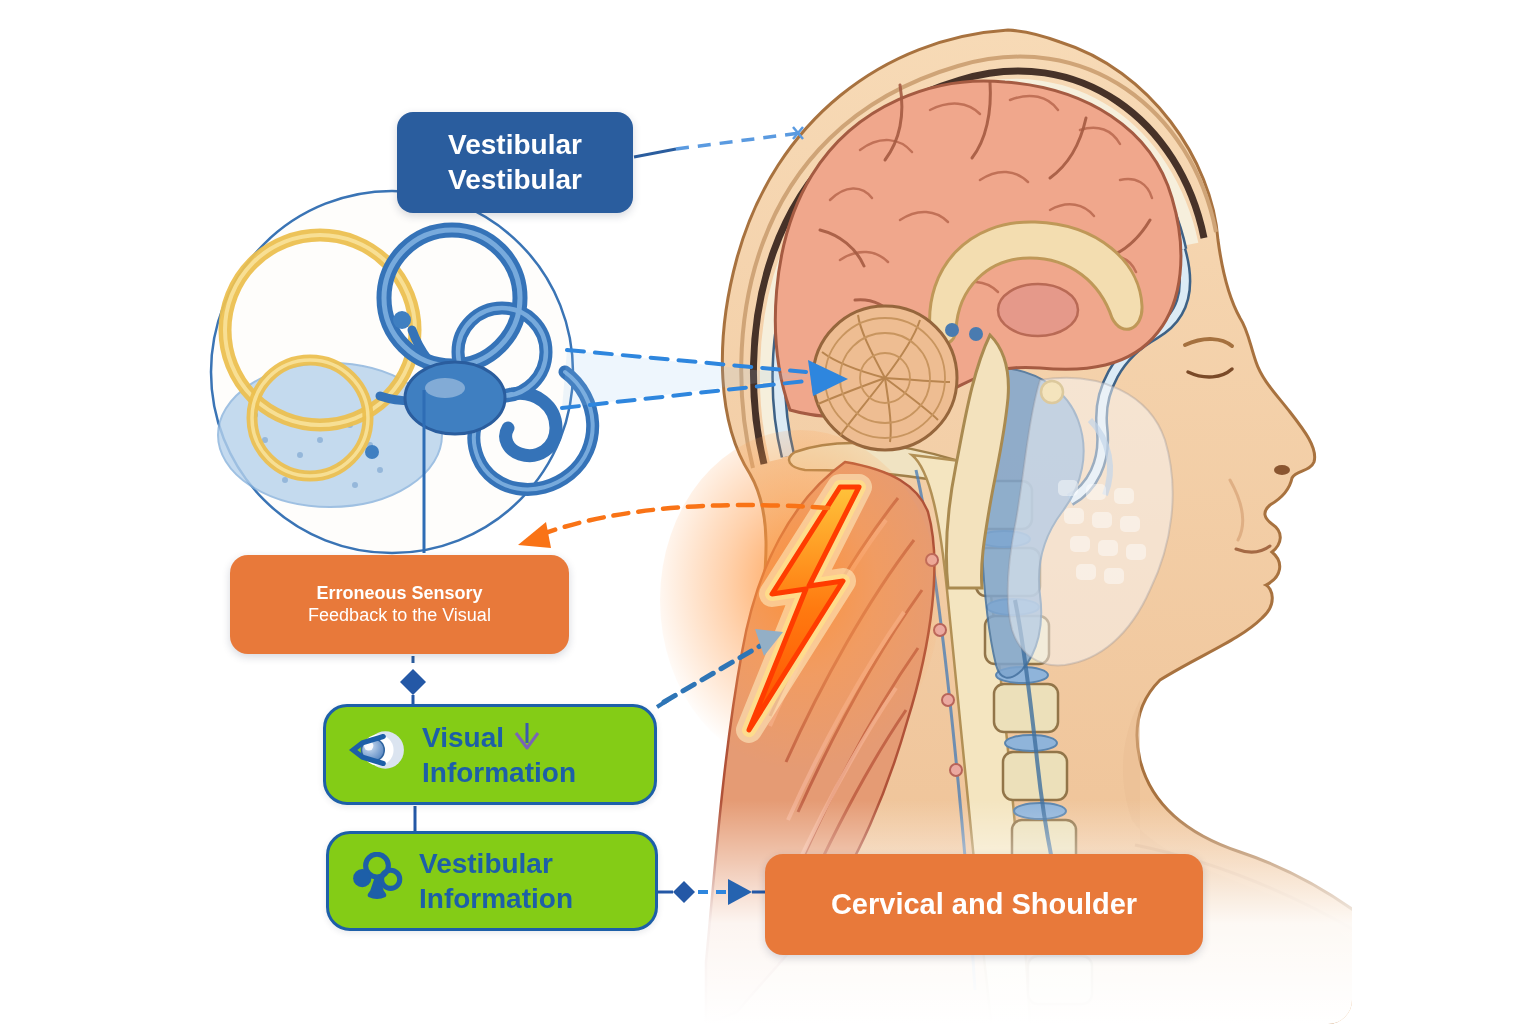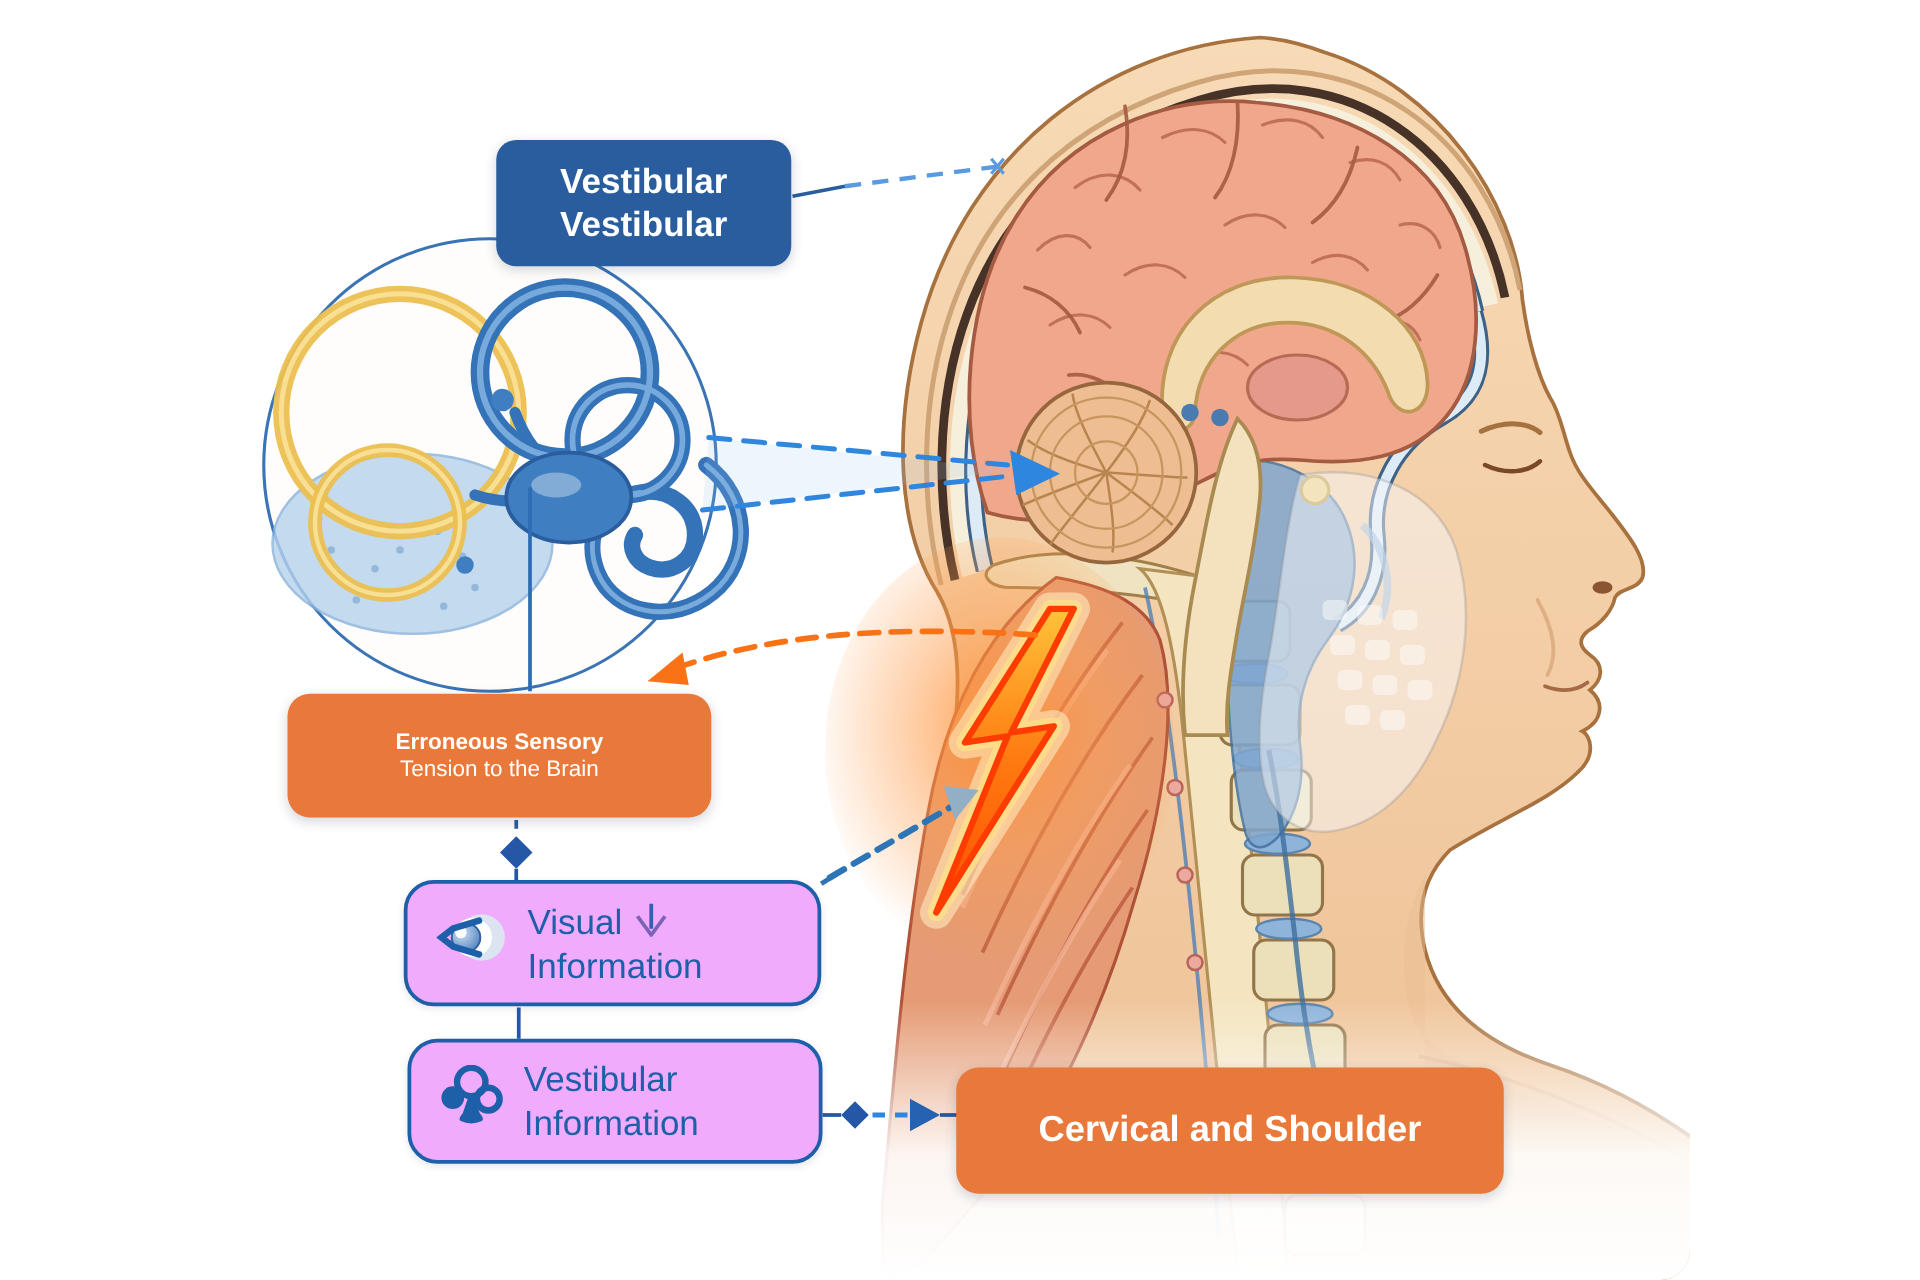--- a/index.html
+++ b/index.html
@@ -13,23 +13,23 @@
     position:absolute;display:flex;align-items:center;justify-content:center;
     flex-direction:column;text-align:center;line-height:1.22;
     border-radius:18px;box-shadow:0 3px 9px rgba(30,40,70,.18);
   }
   .box .l1,.box .l2{display:block;white-space:nowrap;}
   .box-blue{background:#2a5d9e;color:#fff;font-weight:700;font-size:28px;border-radius:16px;}
   .box-orange{background:#e8793a;color:#fff;font-size:18px;}
   .box-orange .l1{font-weight:700;}
   .box-orange .l2{font-weight:500;}
   .box-info{
-    background:#f0abfc;border:3.5px solid #1d5fa8;border-radius:24px;color:#1d5fa8;
+    background:#84cc16;border:3.5px solid #1d5fa8;border-radius:24px;color:#1d5fa8;
     flex-direction:row;justify-content:flex-start;padding-left:22px;box-sizing:border-box;
-    font-size:28px;font-weight:400;box-shadow:0 2px 6px rgba(30,40,70,.10);
+    font-size:28px;font-weight:700;box-shadow:0 2px 6px rgba(30,40,70,.10);
   }
   .box-info .info-text{display:flex;flex-direction:column;text-align:left;margin-left:16px;line-height:1.25;}
   .box-info .l1{display:flex;align-items:center;gap:10px;}
   #box-vd{left:397px;top:112px;width:236px;height:101px;}
   #box-err{left:230px;top:555px;width:339px;height:99px;}
   #box-vis{left:323px;top:704px;width:334px;height:101px;}
   #box-vest{left:326px;top:831px;width:332px;height:100px;}
   #box-cerv{left:765px;top:854px;width:438px;height:101px;font-size:29px;}
   .icn{flex:0 0 auto;}
 </style>
@@ -331,21 +331,21 @@
     </g>
   </svg>
 
   <div class="box box-blue" id="box-vd">
     <span class="l1">Vestibular</span>
     <span class="l2">Vestibular</span>
   </div>
 
   <div class="box box-orange" id="box-err">
     <span class="l1">Erroneous Sensory</span>
-    <span class="l2">Tension to the Brain</span>
+    <span class="l2">Feedback to the Visual</span>
   </div>
 
   <div class="box box-info" id="box-vis">
     <span class="icn">
       <svg width="58" height="46" viewBox="0 0 56 44">
         <circle cx="36" cy="22" r="18" fill="#dbe4f0"></circle>
         <circle cx="29" cy="22" r="15" fill="#ffffff"></circle>
         <circle cx="24" cy="22" r="11" fill="url(#irisG2)"></circle>
         <defs>
             <radialGradient id="irisG2" cx="0.35" cy="0.35" r="0.85">

